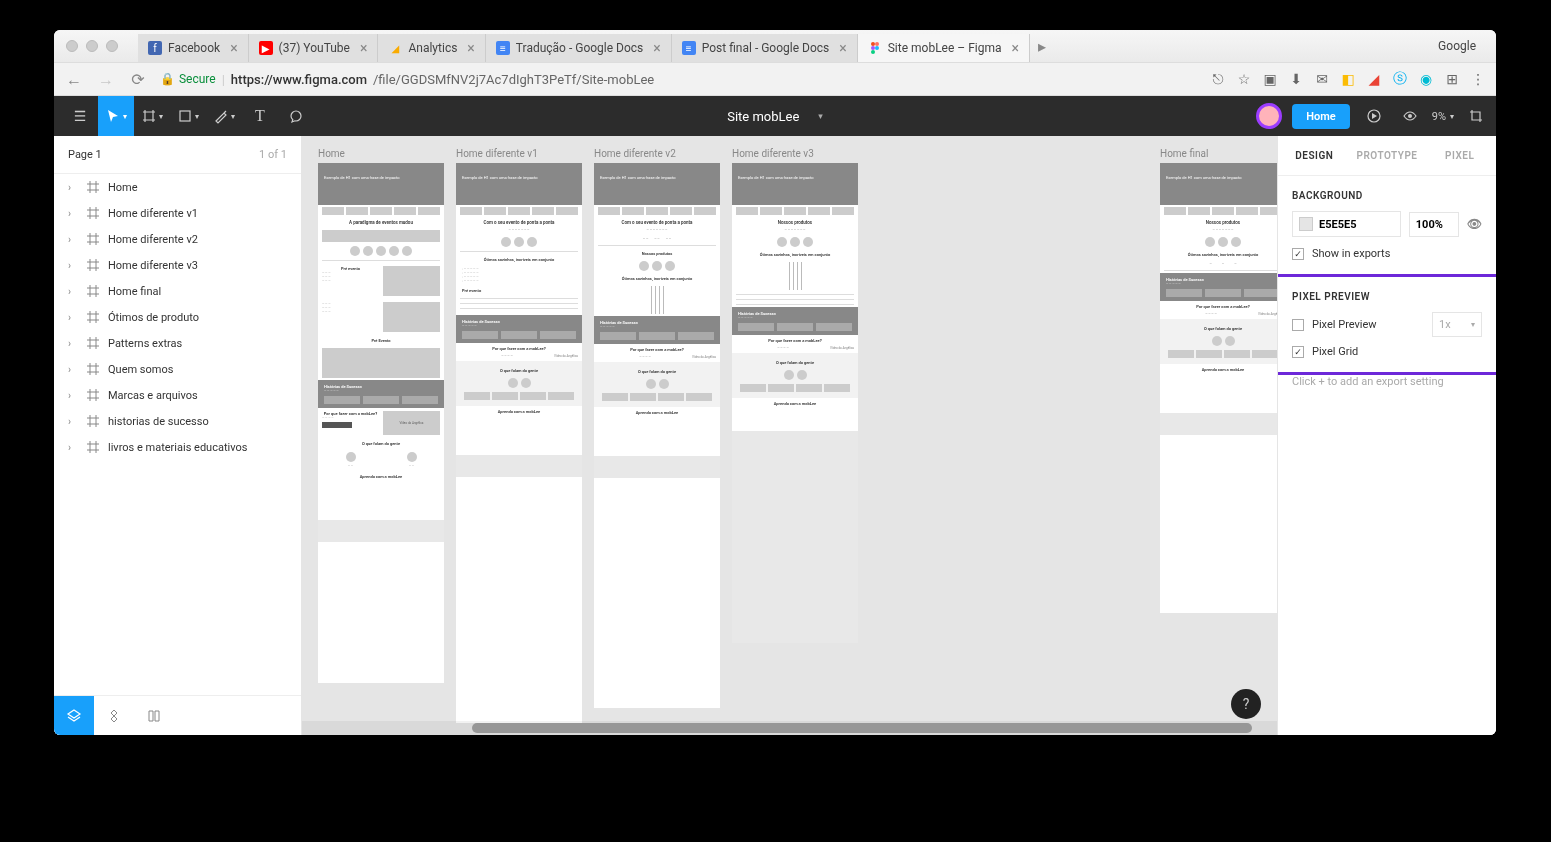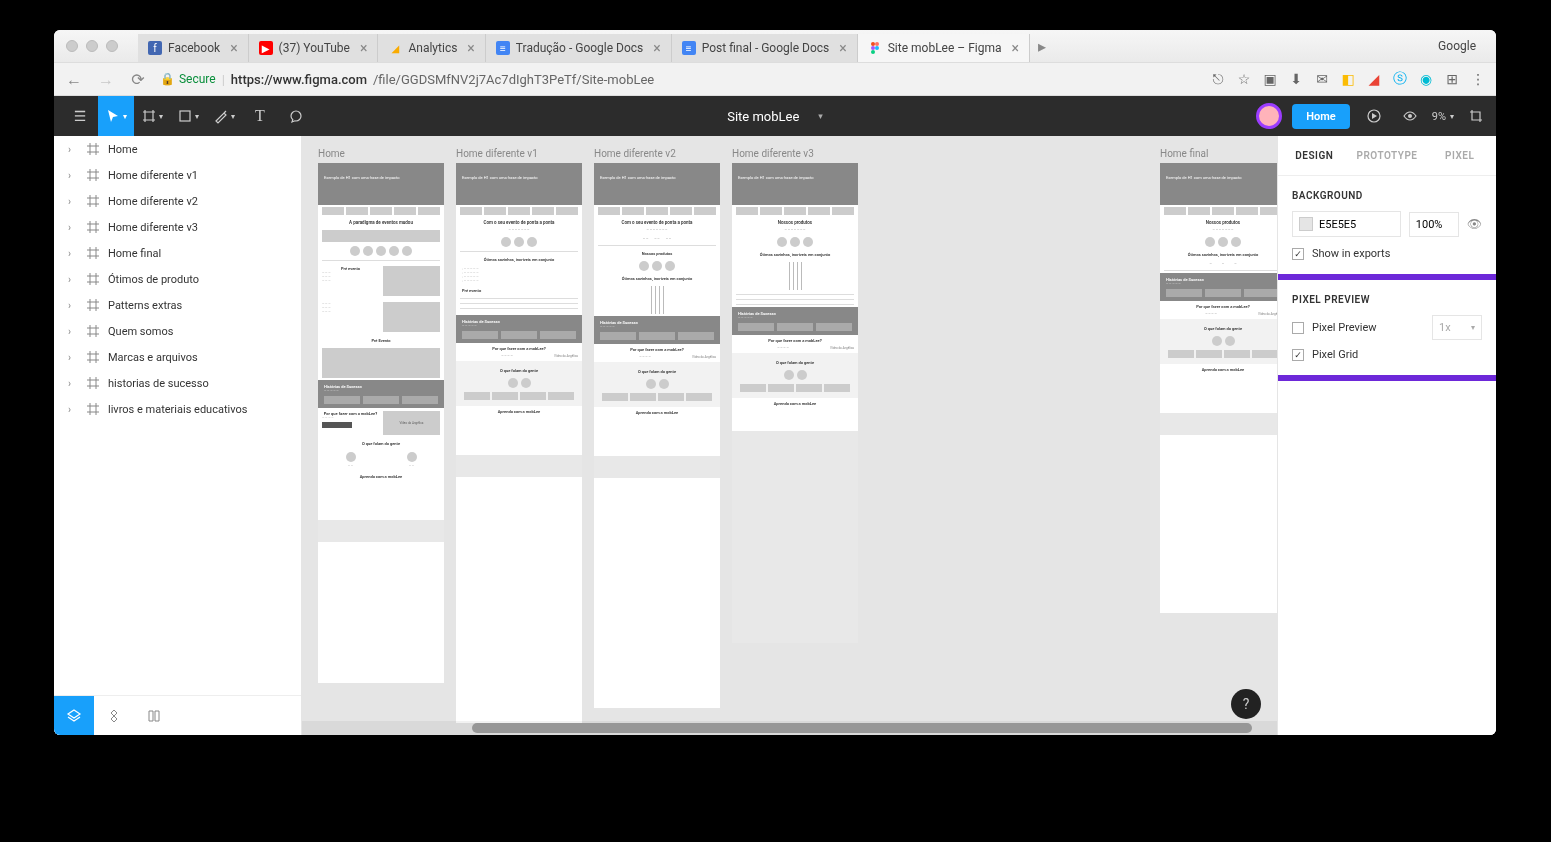--- a/index.html
+++ b/index.html
@@ -71,24 +71,24 @@
 .wf-tall-bar { width: 1px; height: 28px; background: #bbb; }
 .wf-two-col { display: flex; gap: 4px; padding: 3px 4px; }
 .wf-col-item { flex: 1; }
 .wf-small-box { height: 14px; background: #ccc; margin-bottom: 2px; }
 .wf-gap { flex: 1; }
 
 .right-panel { width: 219px; background: #fff; border-left: 1px solid #e5e5e5; display: flex; flex-direction: column; font-size: 11px; }
 .right-tabs { display: flex; border-bottom: 1px solid #eee; height: 40px; align-items: stretch; }
 .right-tab { flex: 1; display: flex; align-items: center; justify-content: center; color: #aaa; font-weight: 600; letter-spacing: 0.5px; font-size: 10px; cursor: pointer; }
 .right-tab.active { color: #333; }
-.panel-section { padding: 14px; border-bottom: 6px solid #6d28d9; }
+.panel-section { padding: 14px; border-bottom: 3px solid #6d28d9; }
 .panel-title { font-size: 10px; font-weight: 600; color: #333; letter-spacing: 0.5px; margin-bottom: 10px; display: flex; align-items: center; }
 .panel-title-actions { margin-left: auto; display: flex; gap: 8px; color: #888; }
-.color-row { display: flex; gap: 8px; align-items: center; margin-bottom: 10px; }
+.color-row { display: flex; gap: 8px; align-items: center; margin-bottom: 10px; font-weight: bold; }
 .color-swatch { width: 14px; height: 14px; background: #e5e5e5; border: 1px solid #ccc; }
 .color-input { flex: 1; border: 1px solid #e5e5e5; padding: 5px 6px; font-size: 11px; }
 .opacity-input { width: 50px; border: 1px solid #e5e5e5; padding: 5px 6px; font-size: 11px; text-align: left; }
 .eye { color: #888; font-size: 12px; }
 .check-row { display: flex; align-items: center; gap: 8px; font-size: 11px; color: #333; }
 .check-row.nm { margin-top: 8px; }
 .checkbox { width: 12px; height: 12px; border: 1px solid #aaa; display: flex; align-items: center; justify-content: center; font-size: 9px; }
 .checkbox.checked::after { content: "✓"; color: #333; }
 .hint { font-size: 11px; color: #aaa; padding: 14px; }
 .sel-box { border: 1px solid #e5e5e5; padding: 5px 6px; font-size: 11px; width: 50px; color: #aaa; display: flex; align-items: center; }
@@ -243,20 +243,24 @@
         <div class="tb-btn" style="width:24px">
           <svg viewBox="0 0 16 16">
               <path d="M4 2v10h10M2 4h10v10" stroke="#ccc" stroke-width="1.2" fill="none"></path>
             </svg>
         </div>
       </div>
     </div>
 
     <div class="figma-body">
       <div class="left-panel">
+        <div class="pages-header">
+          <span>Page 1</span>
+          <span class="pages-header-right">1 of 1</span>
+        </div>
         <div class="layers">
           <div class="layer-item">
               <span class="layer-chevron">›</span>
               <span class="layer-icon"><svg viewBox="0 0 14 14">
                   <path d="M4 1v12M10 1v12M1 4h12M1 10h12" stroke="#888" stroke-width="1" fill="none"></path>
                 </svg></span>
               <span>Home</span>
             </div>
           <div class="layer-item">
               <span class="layer-chevron">›</span>
@@ -746,16 +750,17 @@
             <div class="sel-box">
                 <span>1x</span>
                 <span style="margin-left:auto;font-size:8px">▾</span>
               </div>
           </div>
           <div class="check-row nm">
             <span class="checkbox checked"></span>
             <span>Pixel Grid</span>
           </div>
         </div>
+        <div class="hint" style="padding-top:0">Click + to add an export setting</div>
       </div>
     </div>
   </div>
 </div>
 
 </body></html>

